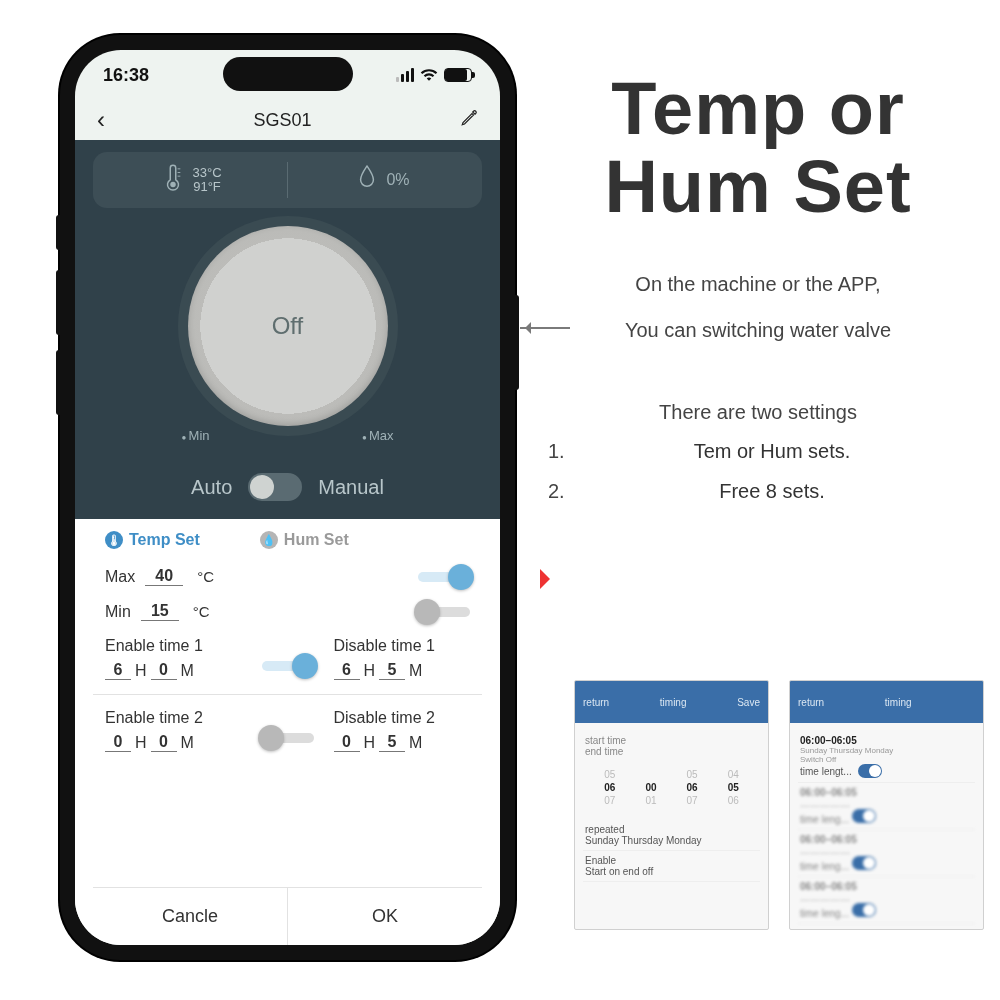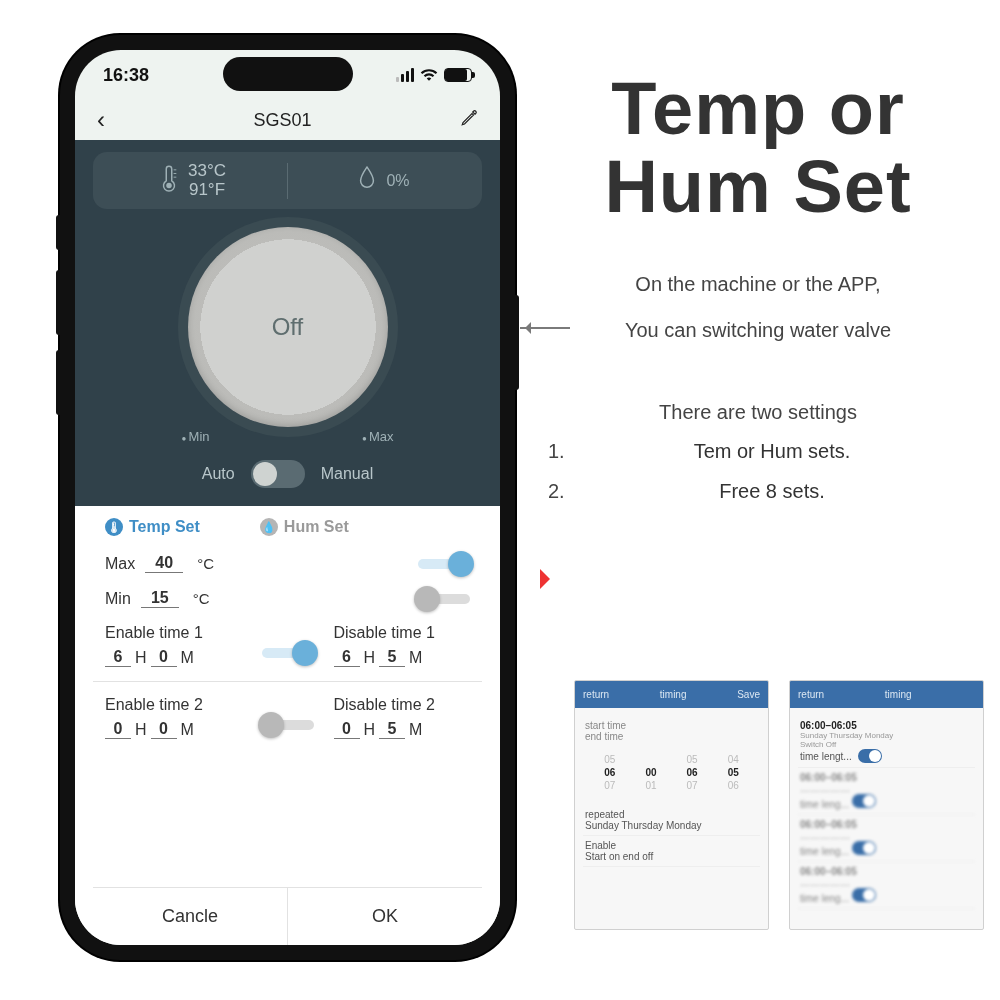--- a/index.html
+++ b/index.html
@@ -37,28 +37,28 @@
   .app-header{height:40px;display:flex;align-items:center;justify-content:space-between;padding:0 22px;font-size:18px;color:#222;}
   .chev{font-size:24px;color:#222;}
   .pencil svg{width:18px;height:18px;}
 
   
   .dark{background:#30414a;flex:0 0 auto;padding:12px 18px 18px;text-align:center;color:#9fb1b6;}
   .sens-box{background:#3d4e56;border-radius:14px;display:flex;align-items:center;padding:10px 14px;gap:10px;}
   .sens-half{flex:1;display:flex;align-items:center;justify-content:center;gap:8px;}
   .sens-box .divider{width:1px;height:36px;background:#5a6b72;}
   .therm-ico svg, .drop-ico svg{width:22px;height:30px;}
-  .temp-vals{display:flex;flex-direction:column;line-height:1.1;font-size:17px;color:#b8c6ca;}
+  .temp-vals{display:flex;flex-direction:column;line-height:1.1;font-size:13px;color:#b8c6ca;}
 
   .dial-wrap{margin:18px auto 6px;width:220px;position:relative;}
   .dial{width:200px;height:200px;border-radius:50%;background:radial-gradient(circle,#d0d1cf 0%,#d0d1cf 62%,#bcbcb9 62%,#b5b6b3 100%);margin:0 auto;display:flex;align-items:center;justify-content:center;box-shadow:0 0 0 10px #3a4b52, inset 0 -2px 6px rgba(0,0,0,.15);}
   .dial span{color:#5f6e6f;font-size:24px;}
   .minmax{display:flex;justify-content:space-between;font-size:13px;color:#9fb1b6;padding:2px 4px;}
   .minmax span::before{content:"● ";font-size:8px;}
-  .mode-row{display:flex;align-items:center;justify-content:center;gap:16px;margin-top:14px;font-size:16px;color:#b8c6ca;}
+  .mode-row{display:flex;align-items:center;justify-content:center;gap:16px;margin-top:28px;font-size:20px;color:#b8c6ca;}
   .mode-toggle{width:54px;height:28px;border-radius:14px;background:#5a6b72;position:relative;}
   .mode-toggle i{position:absolute;left:2px;top:2px;width:24px;height:24px;border-radius:50%;background:#cfd3d1;}
 
   
   .settings{flex:1;background:#fff;padding:12px 18px 0;color:#333;display:flex;flex-direction:column;font-size:16px;}
   .tab-row{display:flex;gap:60px;padding:0 12px 10px;}
   .tab{display:flex;align-items:center;gap:6px;font-weight:600;}
   .tab.temp{color:#3f8ec6;}
   .tab.hum{color:#9a9a9a;}
   .ico-circle{width:18px;height:18px;border-radius:50%;display:inline-flex;align-items:center;justify-content:center;color:#fff;font-size:11px;}
@@ -88,21 +88,21 @@
   .promo p{font-size:20px;line-height:1.9;color:#444;margin-top:8px;}
   .promo .block2{margin-top:44px;}
   .promo ol{list-style:none;padding-left:28px;font-size:20px;line-height:2;}
   .promo ol li{position:relative;}
   .promo ol li::before{content:attr(data-num) ".";position:absolute;left:-28px;color:#444;}
   .red-tri{position:absolute;left:540px;top:569px;width:0;height:0;border:10px solid transparent;border-left-color:#e33;}
 
   
   .thumbs{position:absolute;left:574px;top:680px;display:flex;gap:20px;}
   .thumb{width:195px;height:250px;border:1px solid #d0d0d0;background:#f7f7f7;font-size:10px;color:#555;overflow:hidden;border-radius:2px;}
-  .thumb .th-head{background:#3a6ea8;color:#dbe7f2;height:27px;display:flex;align-items:center;justify-content:space-between;padding:0 8px;font-size:10px;}
+  .thumb .th-head{background:#3a6ea8;color:#dbe7f2;height:42px;display:flex;align-items:center;justify-content:space-between;padding:0 8px;font-size:10px;}
   .thumb .th-body{padding:8px;}
   .th-row{display:flex;justify-content:space-between;padding:4px 2px;border-bottom:1px solid #eee;flex-direction:column;}
   .picker{display:flex;gap:30px;justify-content:center;margin:8px 0 14px;}
   .picker div{display:flex;flex-direction:column;align-items:center;gap:2px;color:#bbb;text-align:center;}
   .picker div span.sel{color:#222;font-weight:600;}
   .blur{filter:blur(1.4px);color:#888;}
   .tog{width:24px;height:14px;background:#3a6ea8;border-radius:8px;position:relative;display:inline-block;}
   .tog::after{content:"";position:absolute;right:1px;top:1px;width:12px;height:12px;background:#fff;border-radius:50%;}
 </style>
 </head>

